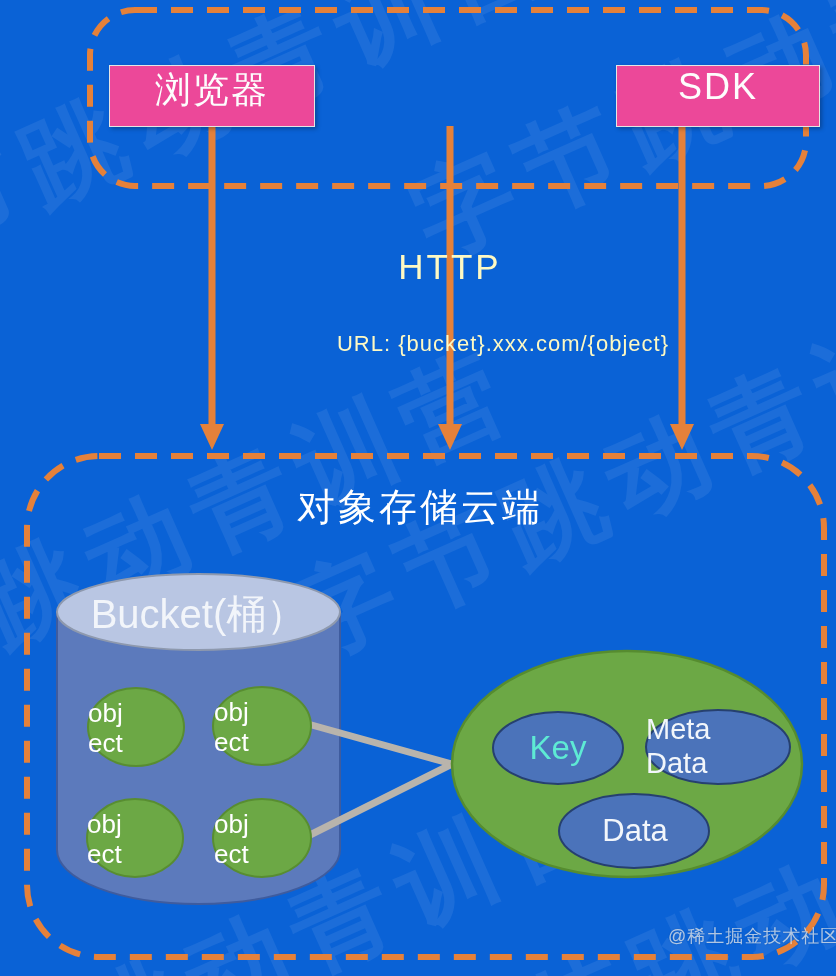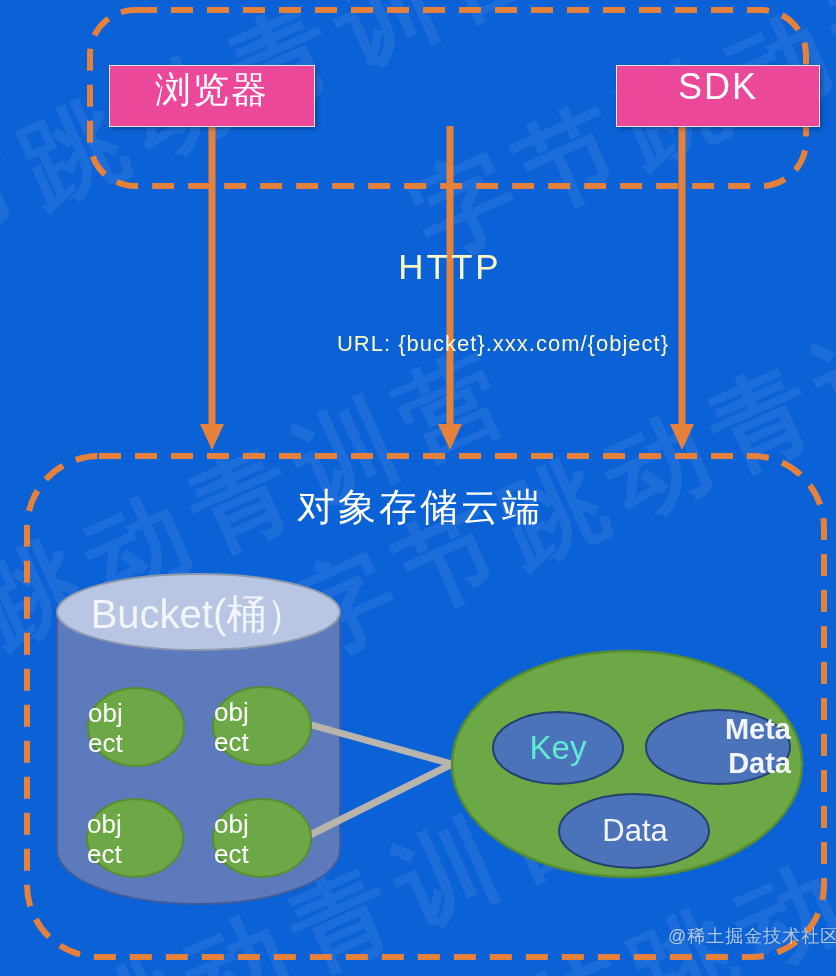--- a/index.html
+++ b/index.html
@@ -81,21 +81,21 @@
     font-size: 26px;
     font-weight: 300;
     line-height: 1.17;
     color: #FFFFFF;
   }
   .obj-label span { display: block; }
   .key-label  { left: 493px; top: 727px; width: 130px; height: 42px; font-size: 33px; font-weight: 300; color: #5eead4; }
   .meta-label {
     position: absolute; z-index: 4;
     left: 646px; top: 713px; width: 145px;
-    text-align: right; font-size: 29px; font-weight: 700; line-height: 1.17; color: #F2F6FB;
+    text-align: left; font-size: 29px; font-weight: 400; line-height: 1.17; color: #F2F6FB;
   }
   .meta-label span { display: block; }
   .data-label { left: 560px; top: 810px; width: 150px; height: 42px; font-size: 31px; font-weight: 300; color: #F2F6FB; }
   .credit {
     position: absolute;
     z-index: 5;
     left: 646px; top: 924px;
     width: 170px;
     font-size: 18px;
     font-weight: 400;

